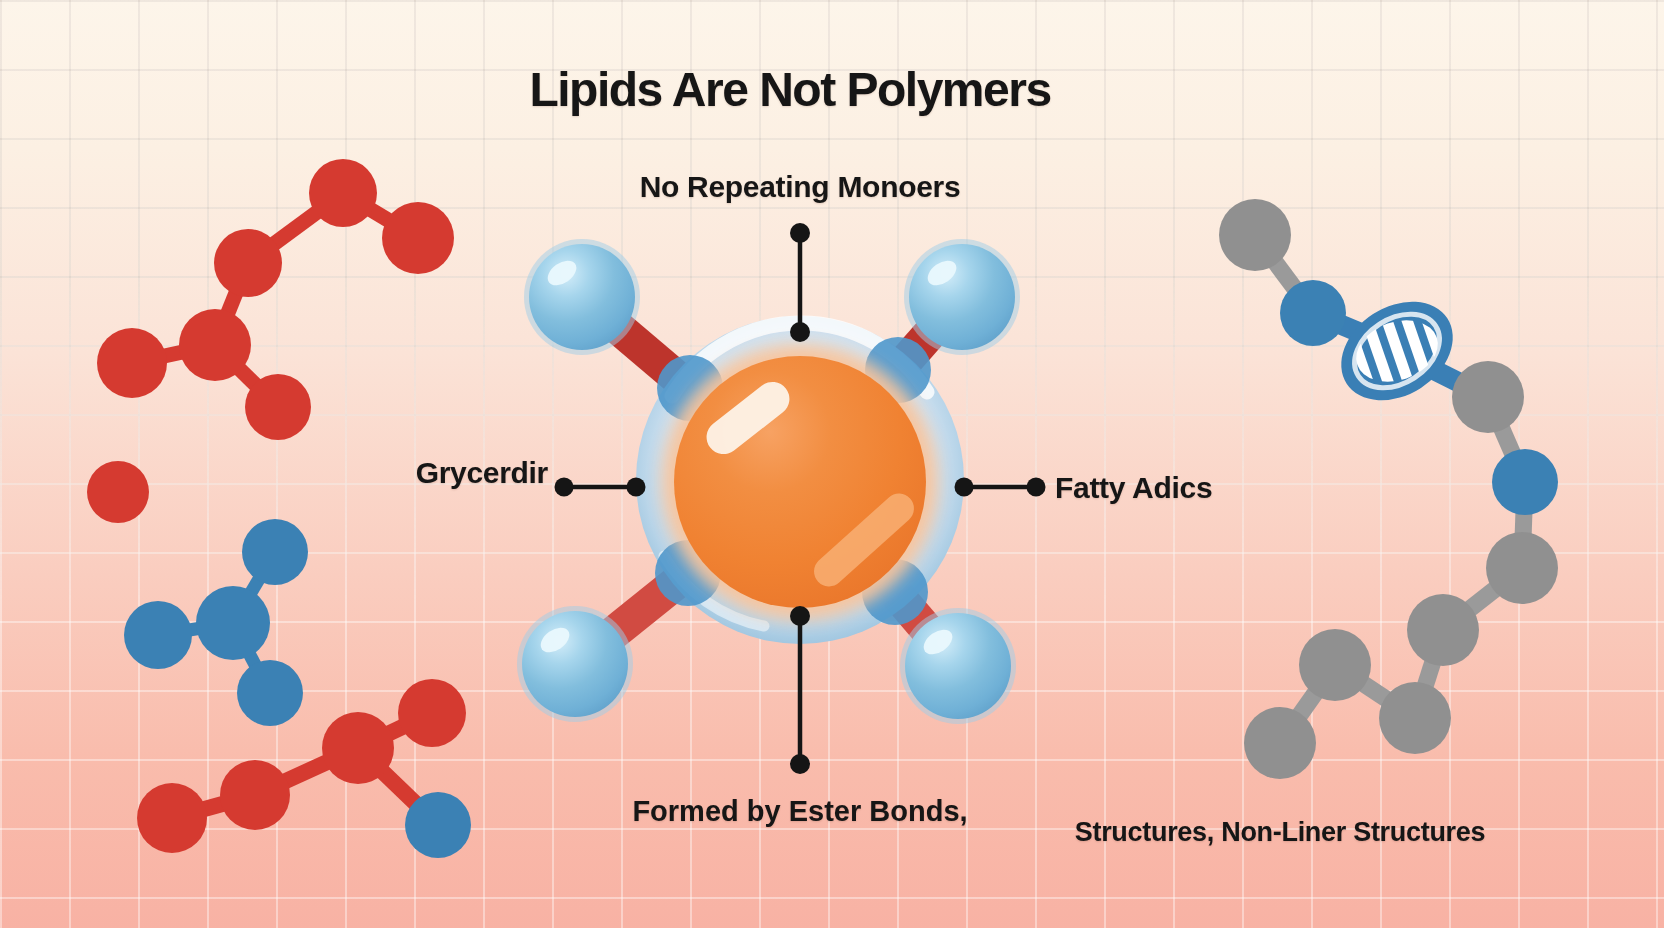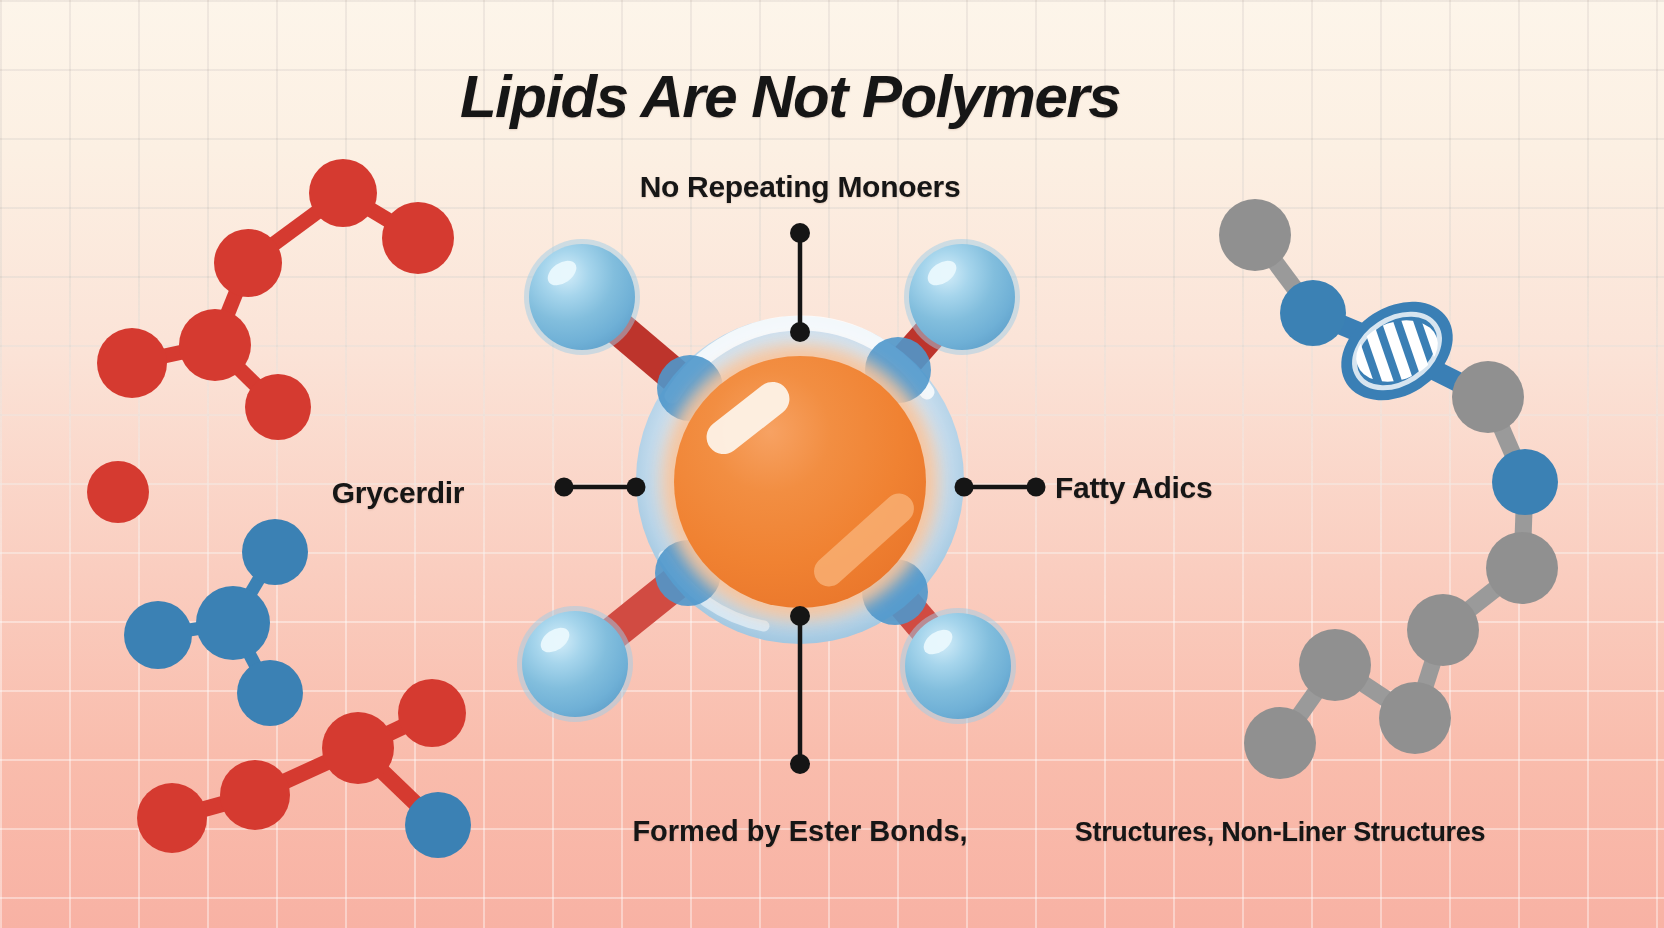--- a/index.html
+++ b/index.html
@@ -24,21 +24,21 @@
       repeating-linear-gradient(to bottom, rgba(188,168,150,.22) 0 2px, transparent 2px 69px);
     -webkit-mask-image:linear-gradient(to bottom,#000 0%,#000 30%,transparent 65%);
     mask-image:linear-gradient(to bottom,#000 0%,#000 30%,transparent 65%);
   }
   svg.art{position:absolute;inset:0;}
   .lbl{
     position:absolute;color:#161616;font-weight:700;
     text-shadow:0 1px 2px rgba(90,40,20,.16);
     white-space:nowrap;
   }
-  .title{font-size:60px;letter-spacing:-1.5px;text-align:center;font-style:italic;}
+  .title{font-size:48px;letter-spacing:-1.5px;text-align:center;}
   .lab30{font-size:30px;letter-spacing:-.3px;}
   .center-txt{text-align:center;white-space:normal;}
 </style>
 </head>
 <body>
 
 <div class="bg"></div>
 <div class="grid-light"></div>
 <div class="grid-dark"></div>
 
@@ -217,21 +217,21 @@
     <line x1="800" y1="616" x2="800" y2="764"></line>
     <circle cx="800" cy="616" r="10" stroke="none"></circle>
     <circle cx="800" cy="764" r="10" stroke="none"></circle>
   </g>
 </svg>
 
 <div class="lbl title" style="left:340px;top:62px;width:900px;">Lipids Are Not Polymers</div>
 
 <div class="lbl lab30" style="left:500px;top:170px;width:600px;text-align:center;">No Repeating Monoers</div>
 
-<div class="lbl lab30" style="left:248px;top:476px;width:300px;text-align:center;">Grycerdir</div>
+<div class="lbl lab30" style="left:248px;top:456px;width:300px;text-align:right;">Grycerdir</div>
 
 <div class="lbl lab30" style="left:1055px;top:471px;text-align:center;">Fatty Adics</div>
 
-<div class="lbl center-txt" style="left:500px;top:791px;width:600px;font-size:29px;line-height:41px;margin-top:20px;">
+<div class="lbl center-txt" style="left:500px;top:791px;width:600px;font-size:29px;line-height:41px;">
   <div>Formed by Ester Bonds,</div>
 </div>
 
 <div class="lbl" style="left:980px;top:817px;width:600px;font-size:27px;text-align:center;letter-spacing:-.3px;">Structures, Non-Liner Structures</div>
 
 </body></html>

